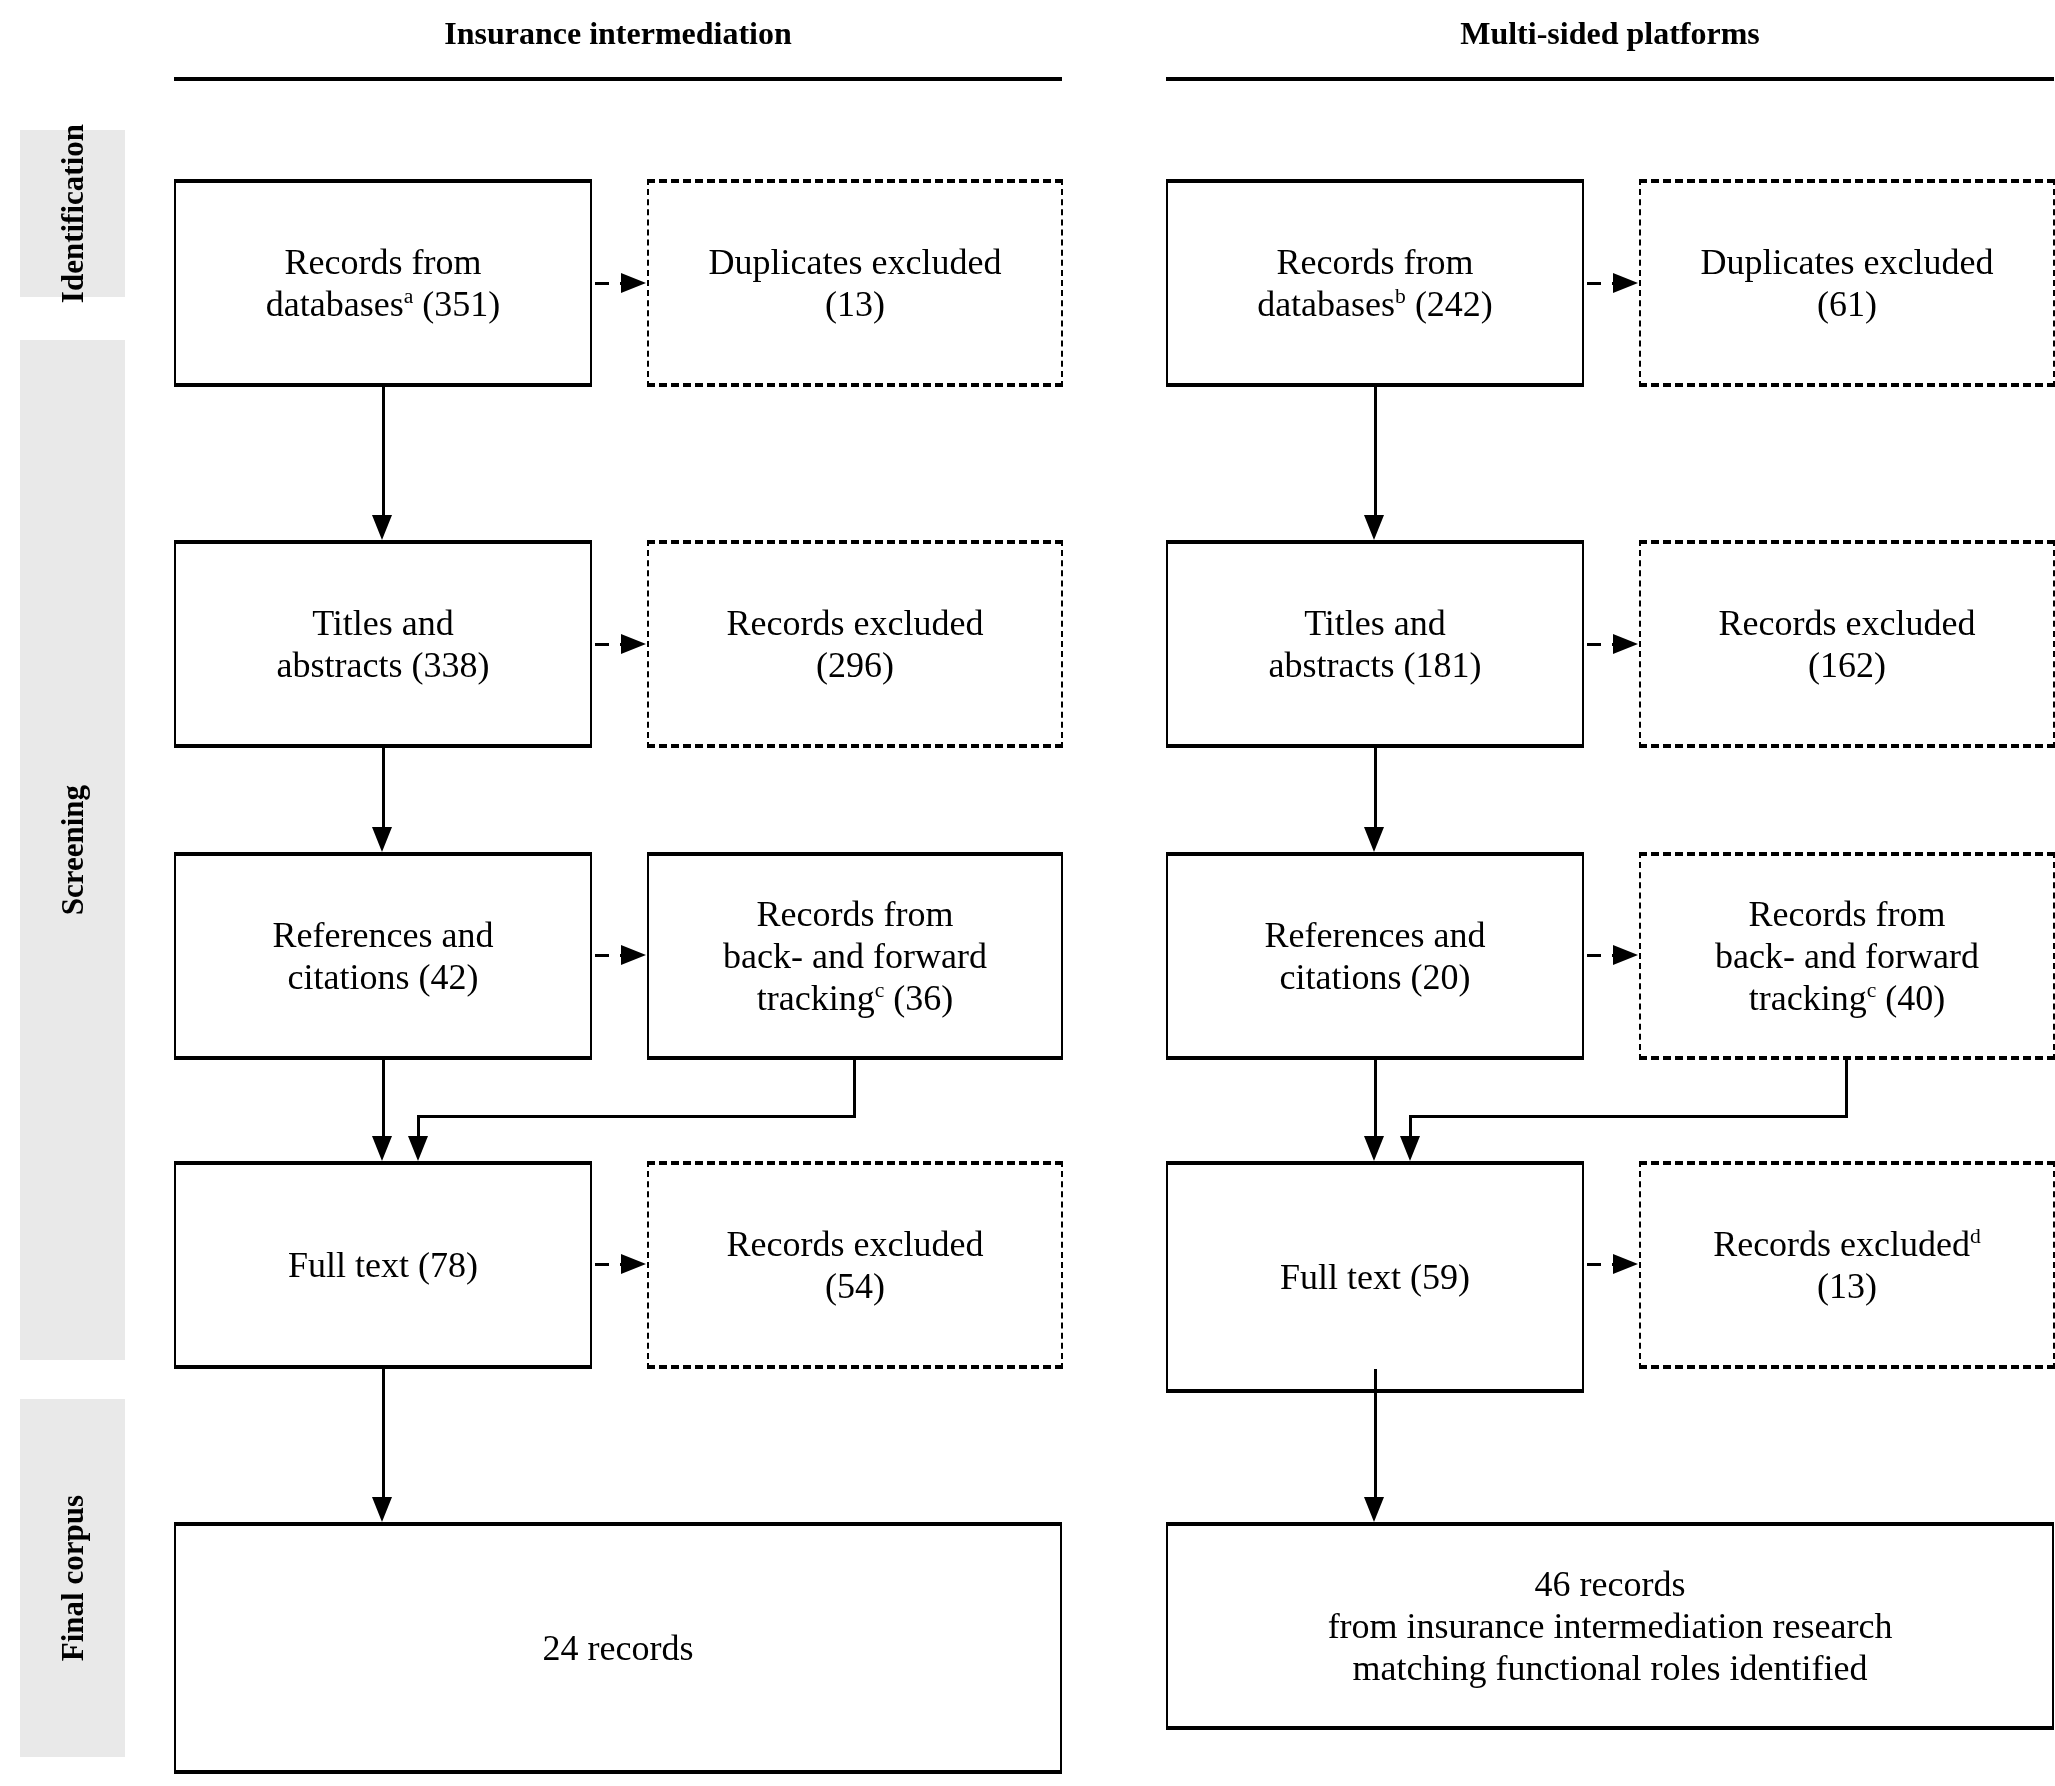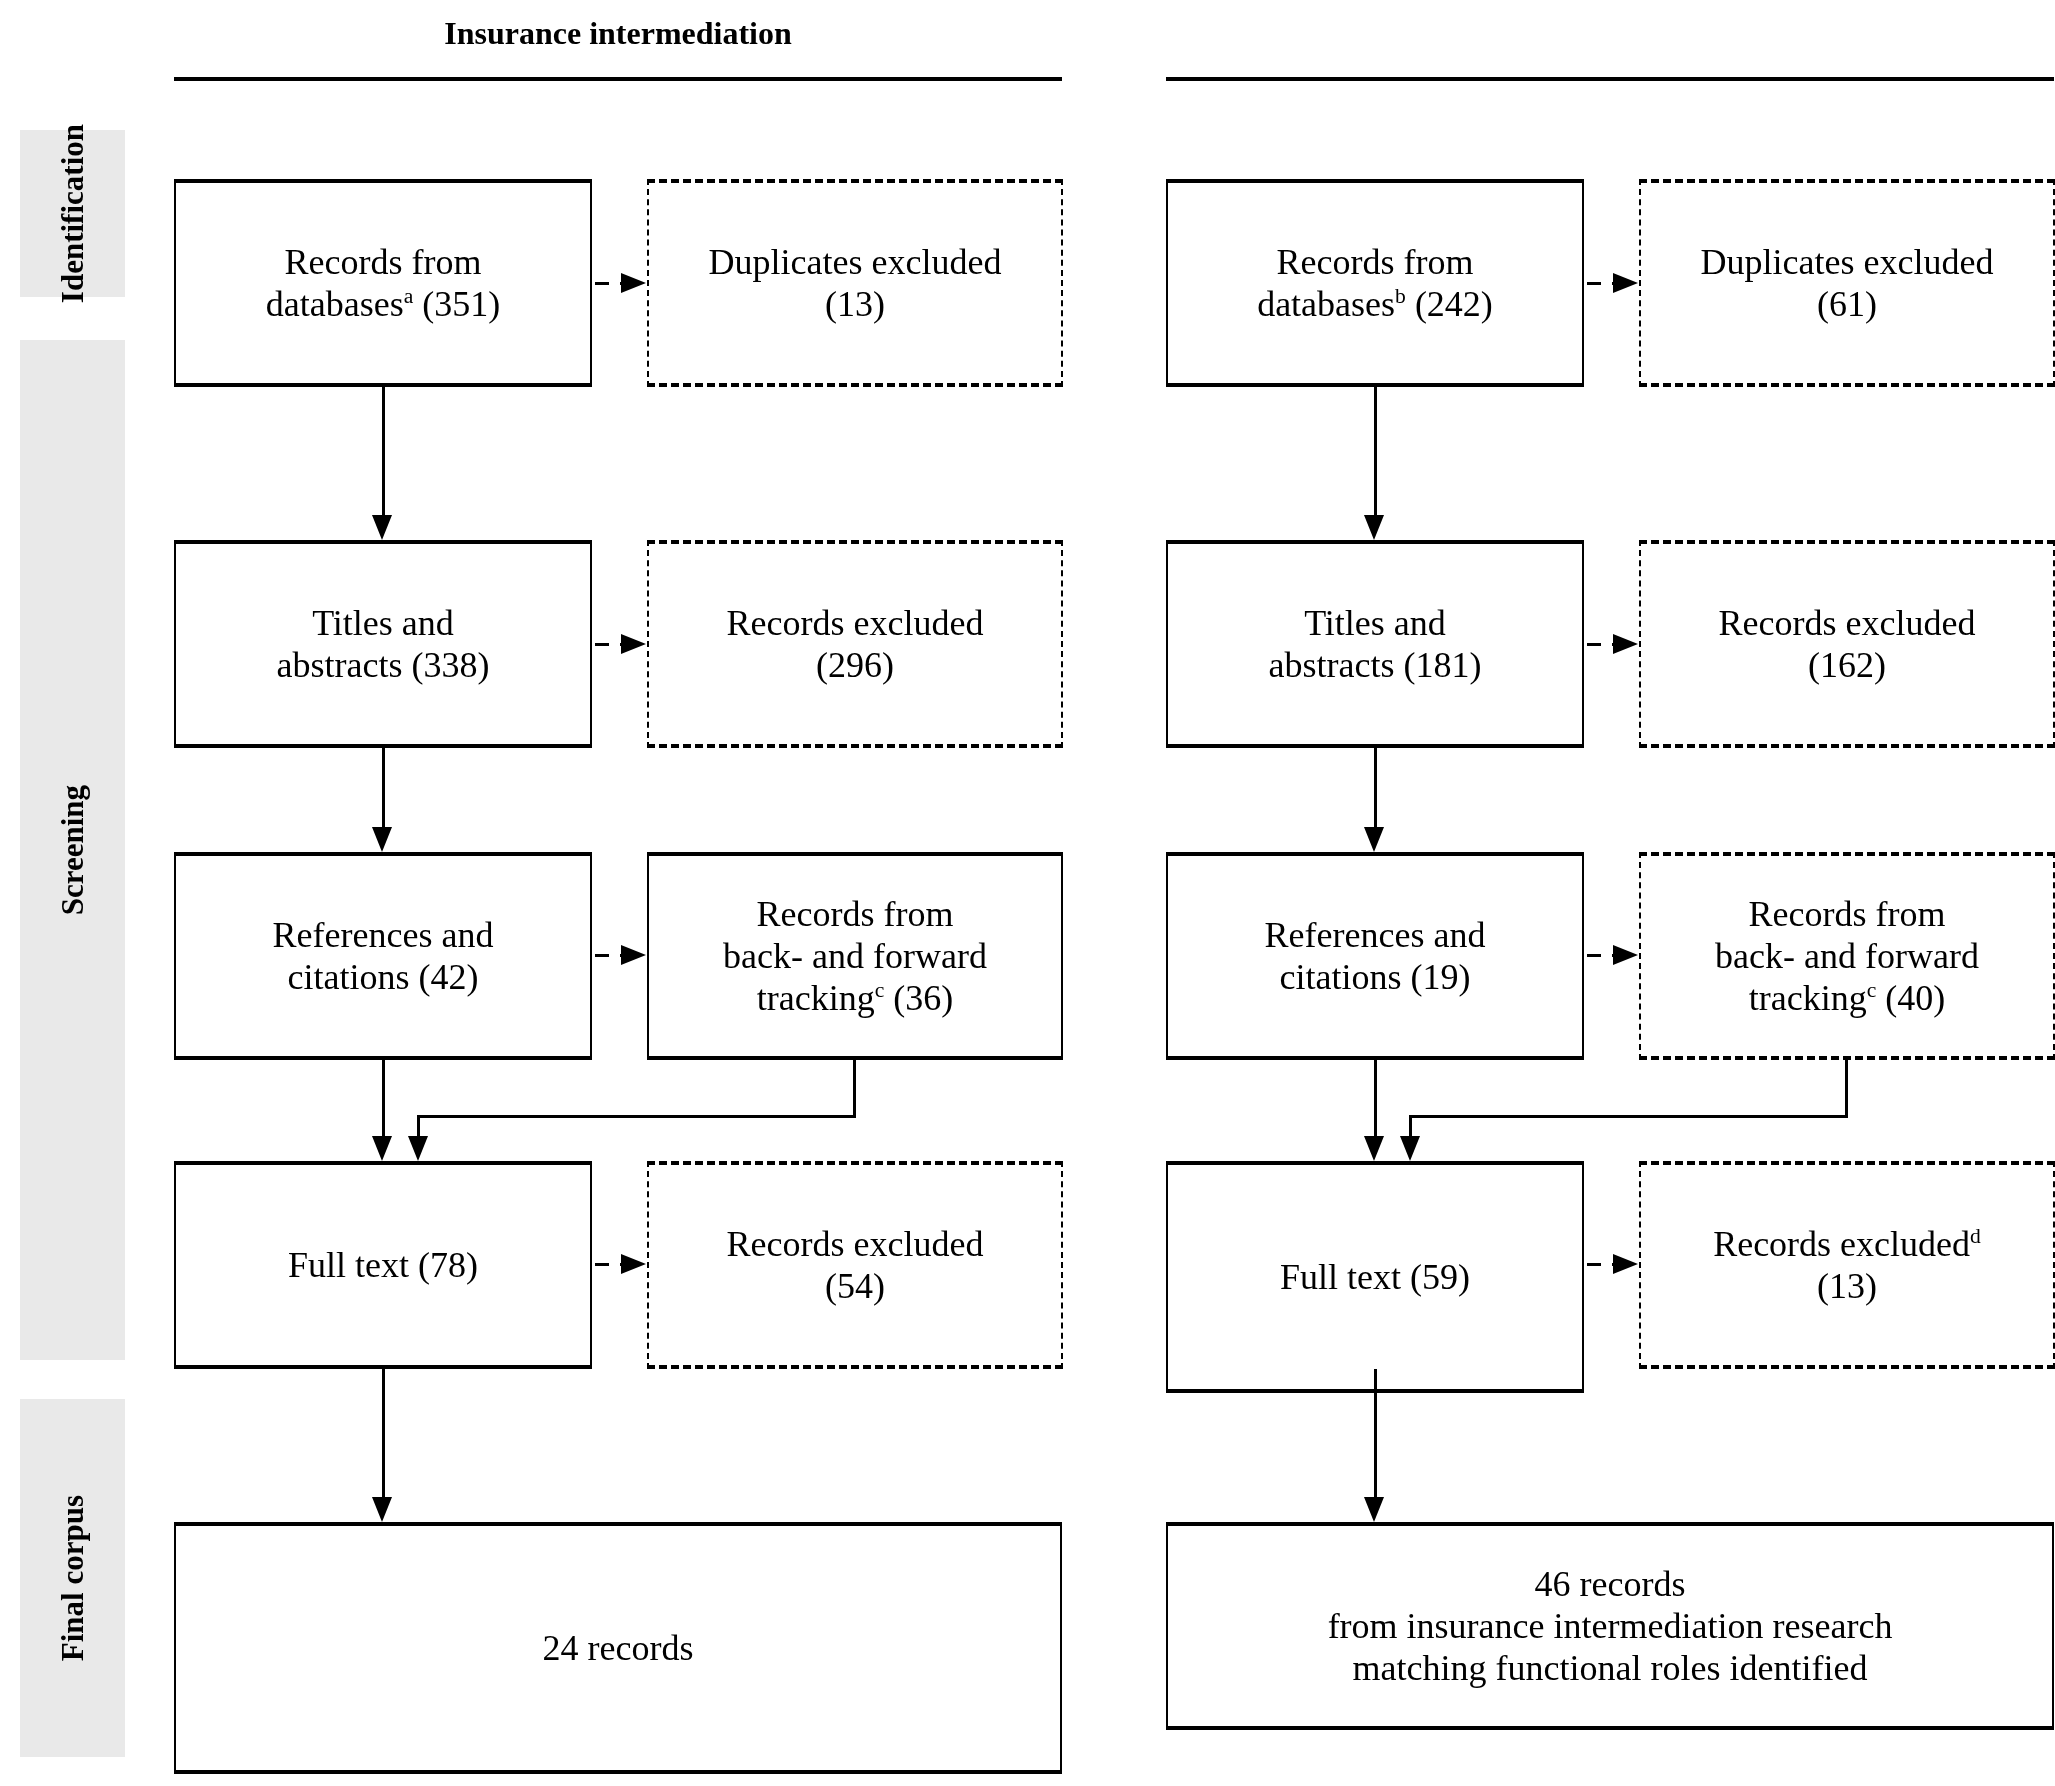--- a/index.html
+++ b/index.html
@@ -39,20 +39,21 @@
   </div>
   <div class="band" style="top:340px;height:1020px;">
     <span>Screening</span>
   </div>
   <div class="band" style="top:1399px;height:358px;">
     <span>Final corpus</span>
   </div>
 
   <div class="colhead" style="left:174px;top:14.5px;width:888px;">Insurance intermediation</div>
   <div class="rule" style="left:174px;top:77px;width:888px;"></div>
+  <div class="colhead" style="left:1166px;top:14.5px;width:888px;">Multi-sided platforms</div>
   <div class="rule" style="left:1166px;top:77px;width:888px;"></div>
 
   <div class="box" style="left:174px;top:179px;width:418px;height:208px;">
     <div class="txt">
       <span class="ln">Records from</span>
       <span class="ln"><span>databases</span><sup>a</sup><span> (351)</span></span>
     </div>
   </div>
 
   <div class="box dashed" style="left:647px;top:179px;width:416px;height:208px;">
@@ -163,21 +164,21 @@
   <div class="box dashed" style="left:1639px;top:540px;width:416px;height:208px;">
     <div class="txt">
       <span class="ln">Records excluded</span>
       <span class="ln">(162)</span>
     </div>
   </div>
 
   <div class="box" style="left:1166px;top:852px;width:418px;height:208px;">
     <div class="txt">
       <span class="ln">References and</span>
-      <span class="ln">citations (19)</span>
+      <span class="ln">citations (20)</span>
     </div>
   </div>
 
   <div class="box dashed" style="left:1639px;top:852px;width:416px;height:208px;">
     <div class="txt">
       <span class="ln">Records from</span>
       <span class="ln">back- and forward</span>
       <span class="ln"><span>tracking</span><sup>c</sup><span> (40)</span></span>
     </div>
   </div>

